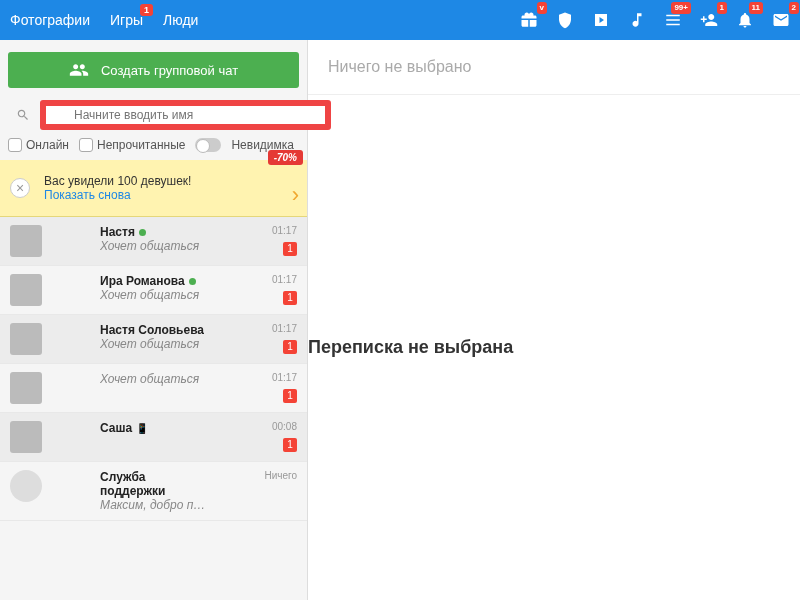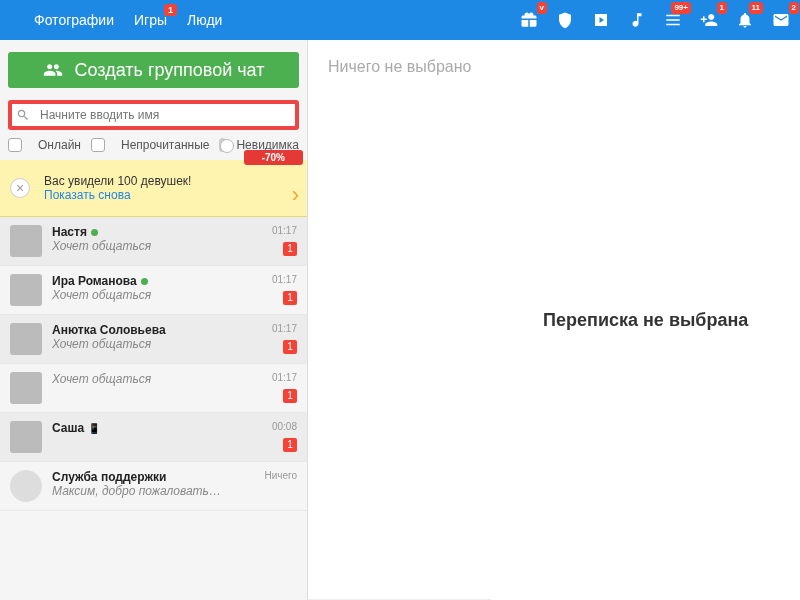--- a/index.html
+++ b/index.html
@@ -1,69 +1,69 @@
 <!DOCTYPE html>
 <html><head>
 <meta charset="utf-8">
 <style>
 * { box-sizing: border-box; margin: 0; padding: 0; }
 body { font-family: Arial, sans-serif; font-size: 12px; width: 800px; height: 600px; overflow: hidden; background: #fff; }
 
 .topbar { height: 40px; background: #1e88e5; display: flex; align-items: center; padding: 0 10px; color: #fff; }
-.topbar-left { display: flex; gap: 20px; align-items: center; margin-left: 24px; }
+.topbar-left { display: flex; gap: 20px; align-items: center; }
 .nav-item { position: relative; font-size: 14px; cursor: pointer; }
 .nav-badge { position: absolute; top: -8px; right: -10px; background: #f44336; color: #fff; font-size: 9px; padding: 1px 4px; border-radius: 3px; font-weight: bold; }
 .topbar-right { margin-left: auto; display: flex; gap: 18px; align-items: center; }
 .topbar-icon { position: relative; width: 18px; height: 18px; cursor: pointer; display: flex; align-items: center; justify-content: center; }
 .topbar-icon svg { fill: #fff; width: 18px; height: 18px; }
 .icon-badge { position: absolute; top: -9px; right: -9px; background: #f44336; color: #fff; font-size: 8px; padding: 0 3px; border-radius: 3px; font-weight: bold; min-width: 10px; text-align: center; line-height: 12px; }
 
 .content { display: flex; height: 560px; }
 .sidebar { width: 308px; background: #f5f5f5; border-right: 1px solid #ddd; display: flex; flex-direction: column; }
-.main { flex: 1; background: #fff; display: flex; flex-direction: row; }
+.main { flex: 1; background: #fff; display: flex; flex-direction: column; }
 
 .create-chat-wrap { padding: 12px 8px; }
-.create-chat { background: #4caf50; color: #fff; height: 36px; border: none; border-radius: 3px; width: 100%; display: flex; align-items: center; justify-content: center; gap: 12px; font-size: 18px; cursor: pointer; }
+.create-chat { background: #4caf50; color: #fff; height: 36px; border: none; border-radius: 3px; width: 100%; display: flex; align-items: center; justify-content: center; gap: 12px; font-size: 13px; cursor: pointer; }
 .create-chat svg { fill: #fff; width: 20px; height: 20px; }
 
 .search-wrap { padding: 0 8px 8px; }
 .search-input-wrap { position: relative; }
-.search-input { width: 100%; height: 30px; border: 4px solid #ef4444; border-radius: 3px; padding: 0 8px 0 28px; font-size: 12px; color: #8b5cf6; }
+.search-input { width: 100%; height: 30px; border: 6px solid #ef4444; border-radius: 3px; padding: 0 8px 0 28px; font-size: 12px; color: #8b5cf6; margin-left: 32px; }
 .search-icon-svg { position: absolute; left: 8px; top: 8px; fill: #999; }
 
 .filters { display: flex; align-items: center; gap: 10px; padding: 0 8px 8px; font-size: 12px; color: #555; }
-.chk { display: flex; align-items: flex-end; gap: 16px; cursor: pointer; }
+.chk { display: flex; align-items: flex-end; gap: 4px; cursor: pointer; }
 .chk-box { width: 14px; height: 14px; border: 1px solid #aaa; border-radius: 3px; background: #fff; }
 .toggle { width: 26px; height: 14px; background: #ccc; border-radius: 8px; position: relative; cursor: pointer; }
 .toggle::after { content: ""; position: absolute; width: 12px; height: 12px; background: #fff; border-radius: 50%; top: 1px; left: 1px; border: 1px solid #bbb; }
 
 .promo { position: relative; background: #fff3b0; border-bottom: 1px solid #e5d77a; padding: 14px 30px 14px 44px; }
-.promo-badge { position: absolute; top: -10px; right: 4px; background: #e53935; color: #fff; font-size: 10px; padding: 2px 18px; border-radius: 3px; font-weight: bold; }
+.promo-badge { position: absolute; top: -10px; right: 4px; background: #e53935; color: #fff; font-size: 10px; padding: 2px 6px; border-radius: 3px; font-weight: bold; font-style: italic; }
 .promo-close { position: absolute; left: 10px; top: 18px; width: 20px; height: 20px; border-radius: 50%; background: #fff; border: 1px solid #ccc; color: #999; display: flex; align-items: center; justify-content: center; cursor: pointer; font-size: 14px; }
 .promo-text { font-size: 12px; color: #333; }
 .promo-link { color: #1e88e5; cursor: pointer; font-size: 12px; }
 .promo-arrow { position: absolute; right: 8px; top: 22px; color: #f0a830; font-size: 22px; cursor: pointer; }
 
 .conv-list { overflow-y: auto; flex: 1; }
-.conv { display: flex; padding: 8px 10px; border-bottom: 1px solid #e8e8e8; cursor: pointer; position: relative; }
+.conv { display: flex; padding: 8px 10px; border-bottom: 1px solid #e8e8e8; cursor: pointer; position: relative; gap: 48px; }
 .conv:nth-child(odd) { background: #ececec; }
 .conv:nth-child(even) { background: #f5f5f5; }
 .avatar { width: 32px; height: 32px; background: #bbb; border-radius: 3px; flex-shrink: 0; margin-right: 10px; }
 .avatar.support { background: #ddd; border-radius: 50%; }
 .conv-body { flex: 1; min-width: 0; }
 .conv-name { font-size: 12px; font-weight: bold; color: #222; display: flex; align-items: center; gap: 4px; }
 .online-dot { width: 7px; height: 7px; background: #4caf50; border-radius: 50%; display: inline-block; }
 .mobile-icon { font-size: 10px; color: #888; }
 .conv-preview { font-style: italic; color: #888; font-size: 12px; white-space: nowrap; overflow: hidden; text-overflow: ellipsis; max-width: 170px; }
 .conv-meta { text-align: right; min-width: 40px; }
 .conv-time { font-size: 10px; color: #999; text-align: right; }
 .conv-unread { display: inline-block; background: #f44336; color: #fff; font-size: 10px; width: 14px; height: 14px; line-height: 14px; text-align: center; border-radius: 2px; margin-top: 6px; }
 
 .main-header { padding: 18px 20px; color: #aaa; font-size: 16px; border-bottom: 1px solid #eee; }
-.main-empty { flex: 1; display: flex; align-items: center; justify-content: center; }
+.main-empty { flex: 1; display: flex; align-items: center; }
 .main-empty-text { font-size: 18px; font-weight: bold; color: #333; }
 </style>
 </head>
 <body>
 
 <div class="topbar">
   <div class="topbar-left">
     <div class="nav-item">Фотографии</div>
     <div class="nav-item">
       <span>Игры</span>
@@ -181,21 +181,21 @@
               <span class="online-dot"></span>
             </div>
             <div class="conv-preview">Хочет общаться</div>
           </div>
           <div class="conv-meta"><div class="conv-time">01:17</div><div class="conv-unread">1</div></div>
         </div>
         <div class="conv">
           <div class="avatar"></div>
           <div class="conv-body">
             <div class="conv-name">
-              <span>Анютка Соловьева</span>
+              <span>Настя Соловьева</span>
             </div>
             <div class="conv-preview">Хочет общаться</div>
           </div>
           <div class="conv-meta"><div class="conv-time">01:17</div><div class="conv-unread">1</div></div>
         </div>
         <div class="conv">
           <div class="avatar"></div>
           <div class="conv-body">
             <div class="conv-preview">Хочет общаться</div>
           </div>

